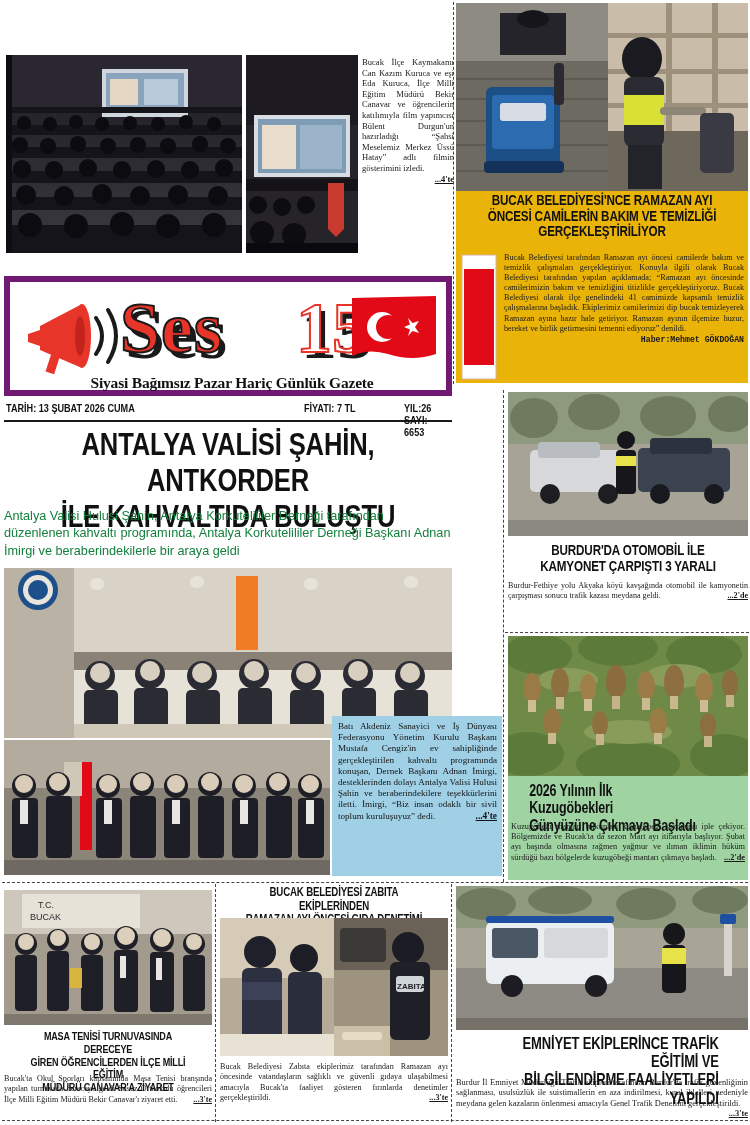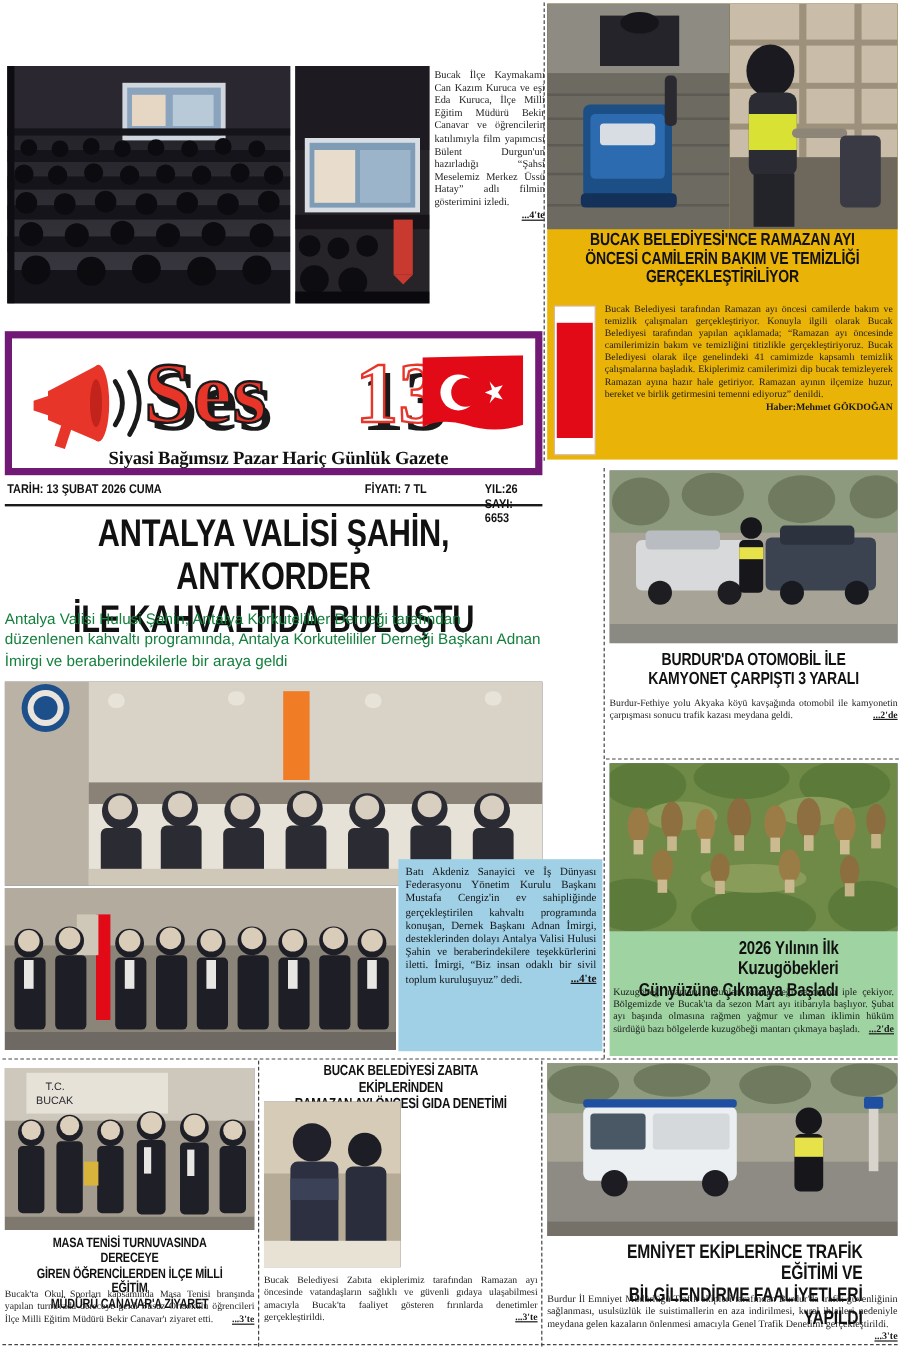--- a/index.html
+++ b/index.html
@@ -55,21 +55,21 @@
   #tr-photos{position:absolute;left:0;top:0;width:292px;height:188px;display:flex;}
   #tr-photos .photo{height:188px;}
   #tr-head{
     position:absolute;left:0;top:190px;width:292px;
     text-align:center;color:#111;
   }
   #tr-head span{display:block;font-size:14.6px;line-height:15.6px;}
   #tr-flagwrap{position:absolute;left:4px;top:250px;width:38px;height:128px;}
   #tr-body{position:absolute;left:48px;top:250px;width:240px;}
   #tr-body .serifbody{font-size:8.2px;line-height:10.1px;}
-  .byline{font-weight:bold;font-family:Liberation Serif, serif;}
+  .byline{font-weight:bold;font-family:Liberation Mono, monospace;}
 
   
   #masthead{
     position:absolute;left:4px;top:276px;width:448px;height:120px;
     border:6px solid #701a75;background:#fff;box-sizing:border-box;
   }
   #mh-mega{position:absolute;left:14px;top:14px;width:108px;height:80px;}
   #mh-title{
     position:absolute;left:110px;top:6px;width:270px;height:86px;
   }
@@ -136,21 +136,21 @@
   #acc-block{position:absolute;left:508px;top:392px;width:240px;height:240px;}
   #acc-photo{position:absolute;left:0;top:0;width:240px;height:144px;}
   #acc-head{position:absolute;left:0;top:150px;width:240px;text-align:center;}
   #acc-head span{display:block;font-size:14.6px;line-height:16.4px;}
   #acc-body{position:absolute;left:0;top:189px;width:240px;}
   #acc-body .cont{float:right;}
 
   
   #mor-block{position:absolute;left:508px;top:636px;width:240px;height:244px;background:#9fd3a2;}
   #mor-photo{position:absolute;left:0;top:0;width:240px;height:140px;}
-  #mor-head{position:absolute;left:0;top:146px;width:212px;text-align:right;}
+  #mor-head{position:absolute;left:0;top:146px;width:212px;text-align:left;}
   #mor-head span{display:block;font-size:15.6px;line-height:17.4px;}
   #mor-body{position:absolute;left:3px;top:186px;width:234px;}
   #mor-body .serifbody{font-size:8.3px;line-height:10.2px;}
   #mor-body .cont{float:right;}
 
   
   #bl-block{position:absolute;left:4px;top:890px;width:208px;height:232px;}
   #bl-photo{position:absolute;left:0;top:0;width:208px;height:135px;}
   #bl-head{position:absolute;left:0;top:140px;width:208px;text-align:center;}
   #bl-head span{display:block;font-size:11.3px;line-height:12.8px;}
@@ -349,21 +349,21 @@
         <ellipse cx="56" cy="40" rx="5" ry="20" fill="#c2241c"></ellipse>
         <rect x="30" y="50" width="9" height="28" transform="rotate(18 34 50)" fill="#e8352a"></rect>
         <g stroke="#1a1a1a" stroke-width="4" fill="none" stroke-linecap="round">
           <path d="M72 22 Q84 40 72 58"></path>
           <path d="M84 14 Q100 40 84 66"></path>
         </g>
       </svg>
     </div>
     <div id="mh-title">
       <div id="mh-ses">Ses</div>
-      <div id="mh-15">13</div>
+      <div id="mh-15">15</div>
     </div>
     <div id="mh-flag">
       <svg viewBox="0 0 84 64" preserveAspectRatio="none" style="width:100%;height:100%;display:block">
         <path d="M0 2 L84 0 L84 58 Q60 66 36 58 Q16 52 0 60 Z" fill="#e30a17"></path>
         <circle cx="30" cy="31" r="15" fill="#ffffff"></circle>
         <circle cx="36" cy="31" r="12" fill="#e30a17"></circle>
         <polygon fill="#ffffff" points="52,31 58,28.5 56,22 60.5,27 67,25 63,31 67,37 60.5,35 56,40 58,33.5"></polygon>
       </svg>
     </div>
     <div id="mh-slogan">Siyasi Bağımsız Pazar Hariç Günlük Gazete</div>
@@ -666,20 +666,34 @@
           <rect x="0" y="0" width="114" height="60" fill="#d6cbb7"></rect>
           <rect x="0" y="60" width="114" height="78" fill="#b6ab97"></rect>
           <circle cx="40" cy="34" r="16" fill="#20202a"></circle>
           <rect x="22" y="50" width="40" height="72" rx="6" fill="#2c3040"></rect>
           <rect x="22" y="64" width="40" height="18" fill="#3b4157"></rect>
           <circle cx="84" cy="40" r="14" fill="#1d1d26"></circle>
           <rect x="68" y="54" width="34" height="68" rx="6" fill="#2a2e3c"></rect>
           <rect x="0" y="116" width="114" height="22" fill="#e8e2d4"></rect>
         </svg>
       </div>
+      <div class="photo" style="width:114px">
+        <svg viewBox="0 0 114 138" preserveAspectRatio="none" style="width:100%;height:100%;display:block">
+          <rect width="114" height="138" fill="#a79c8a"></rect>
+          <rect x="0" y="0" width="114" height="52" fill="#6a6256"></rect>
+          <rect x="0" y="52" width="114" height="86" fill="#9e937f"></rect>
+          <rect x="6" y="10" width="46" height="34" rx="4" fill="#3c3a36"></rect>
+          <circle cx="74" cy="30" r="16" fill="#1c1c24"></circle>
+          <rect x="56" y="44" width="40" height="78" rx="6" fill="#1f1f28"></rect>
+          <rect x="62" y="58" width="28" height="16" rx="3" fill="#cfd4d8"></rect>
+          <text x="63" y="71" font-family="Liberation Sans, sans-serif" font-size="8" font-weight="bold" fill="#1c1c24">ZABITA</text>
+          <rect x="0" y="108" width="56" height="30" fill="#cbbfa8"></rect>
+          <rect x="8" y="114" width="40" height="8" rx="3" fill="#e6dcc6"></rect>
+        </svg>
+      </div>
     </div>
     <div id="bm-body">
       <div class="serifbody">
         <span>Bucak Belediyesi Zabıta ekiplerimiz tarafından Ramazan ayı öncesinde vatandaşların sağlıklı ve güvenli gıdaya ulaşabilmesi amacıyla Bucak'ta faaliyet gösteren fırınlarda denetimler gerçekleştirildi.</span>
         <span class="cont">...3'te</span>
       </div>
     </div>
   </div>
 
   <div id="br-block">

